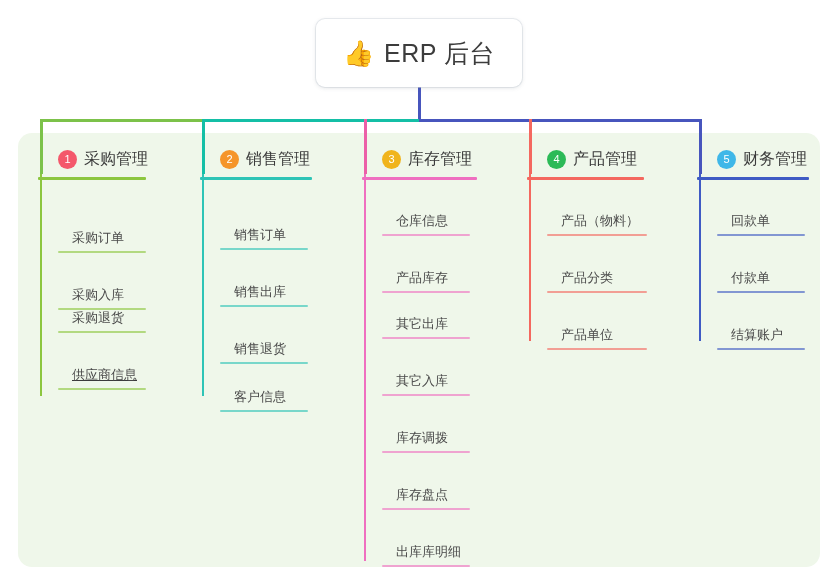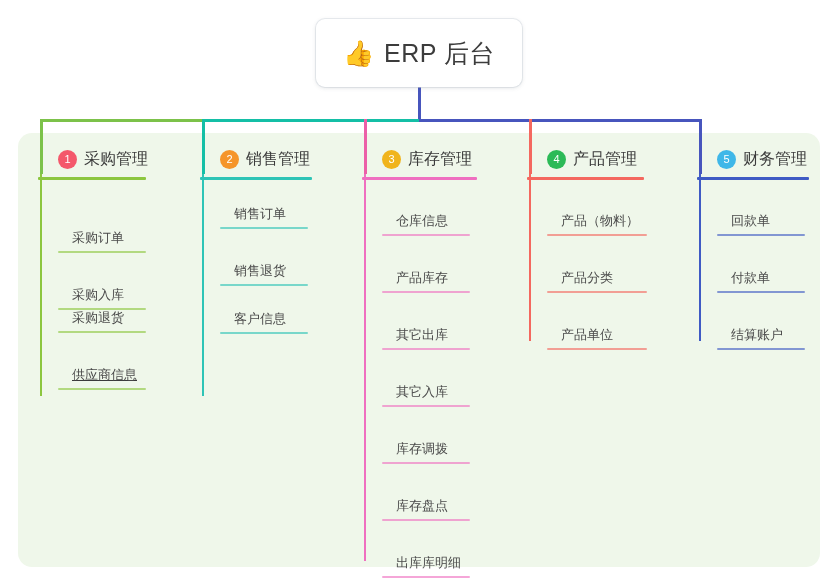--- a/index.html
+++ b/index.html
@@ -132,22 +132,26 @@
           </div>
         </div>
       </div>
       <div class="col" style="left: 200px; top: 147px;">
         <div class="col-head">
           <span class="badge" style="background: rgb(245, 149, 42);">2</span>
           <span class="col-title">销售管理</span>
         </div>
         <div class="head-rule" style="background: rgb(46, 196, 182); width: 112px;"></div>
         <div style="position: relative; margin-top: 0px;">
-          <div class="leaf" style="padding-top: 26px;">
+          <div class="leaf" style="padding-top: 47px;">
             <div class="leaf-label">销售订单</div>
+            <div class="leaf-rule" style="background: rgb(46, 196, 182); opacity: 0.62; width: 88px; margin-left: 0px;"></div>
+          </div>
+          <div class="leaf" style="padding-top: 34px;">
+            <div class="leaf-label">销售出库</div>
             <div class="leaf-rule" style="background: rgb(46, 196, 182); opacity: 0.62; width: 88px; margin-left: 0px;"></div>
           </div>
           <div class="leaf" style="padding-top: 34px;">
             <div class="leaf-label">销售退货</div>
             <div class="leaf-rule" style="background: rgb(46, 196, 182); opacity: 0.62; width: 88px; margin-left: 0px;"></div>
           </div>
           <div class="leaf" style="padding-top: 25px;">
             <div class="leaf-label">客户信息</div>
             <div class="leaf-rule" style="background: rgb(46, 196, 182); opacity: 0.62; width: 88px; margin-left: 0px;"></div>
           </div>
@@ -161,21 +165,21 @@
         <div class="head-rule" style="background: rgb(239, 111, 192); width: 115px;"></div>
         <div style="position: relative; margin-top: 0px;">
           <div class="leaf" style="padding-top: 33px;">
             <div class="leaf-label">仓库信息</div>
             <div class="leaf-rule" style="background: rgb(239, 111, 192); opacity: 0.62; width: 88px; margin-left: 0px;"></div>
           </div>
           <div class="leaf" style="padding-top: 34px;">
             <div class="leaf-label">产品库存</div>
             <div class="leaf-rule" style="background: rgb(239, 111, 192); opacity: 0.62; width: 88px; margin-left: 0px;"></div>
           </div>
-          <div class="leaf" style="padding-top: 34px;">
+          <div class="leaf" style="padding-top: 23px;">
             <div class="leaf-label">其它出库</div>
             <div class="leaf-rule" style="background: rgb(239, 111, 192); opacity: 0.62; width: 88px; margin-left: 0px;"></div>
           </div>
           <div class="leaf" style="padding-top: 34px;">
             <div class="leaf-label">其它入库</div>
             <div class="leaf-rule" style="background: rgb(239, 111, 192); opacity: 0.62; width: 88px; margin-left: 0px;"></div>
           </div>
           <div class="leaf" style="padding-top: 34px;">
             <div class="leaf-label">库存调拨</div>
             <div class="leaf-rule" style="background: rgb(239, 111, 192); opacity: 0.62; width: 88px; margin-left: 0px;"></div>

